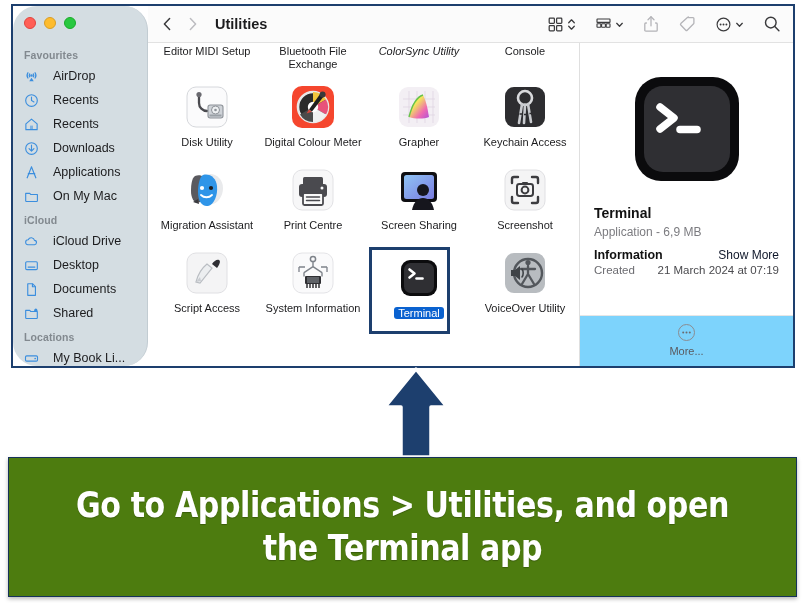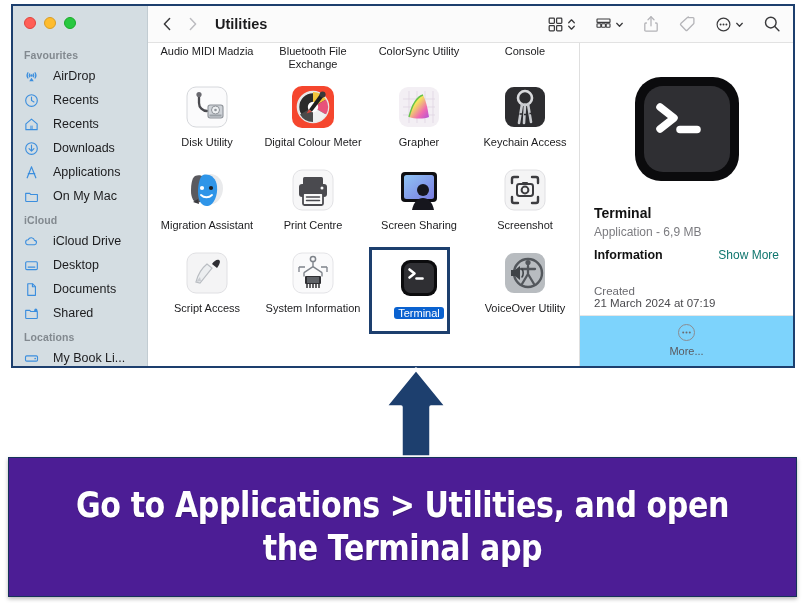--- a/index.html
+++ b/index.html
@@ -22,20 +22,21 @@
   }
 
   
   #sidebar {
     width: 135px; height: 100%;
     background: #d4dde2;
     border-right: 1px solid #c2ccd2;
     position: relative;
     overflow: hidden;
     flex: 0 0 135px;
+    border-radius: 24px;
   }
   .traffic { position: absolute; left: 11px; top: 11px; display: flex; gap: 8px; }
   .dot { width: 12px; height: 12px; border-radius: 50%; }
   .dot.r { background: #ff5f57; border: .5px solid #e0443e; }
   .dot.y { background: #febc2e; border: .5px solid #d89d26; }
   .dot.g { background: #28c840; border: .5px solid #1aab29; }
 
   .sb-scroll { position: absolute; top: 37px; left: 0; right: 0; bottom: 0; }
   .sb-header {
     font-size: 10.5px; color: #82898f; font-weight: 700;
@@ -96,39 +97,39 @@
   }
   .pv-icon-wrap { display: flex; justify-content: center; padding: 22px 0 0; }
   .pv-body { padding: 0 14px; }
   .pv-title { font-size: 14px; font-weight: 700; color: #111; margin-top: 12px; }
   .pv-sub { font-size: 12px; color: #7c7c80; margin-top: 4px; }
   .pv-row {
     display: flex; justify-content: space-between; align-items: baseline;
     margin-top: 9px;
   }
   .pv-sect { font-size: 12.5px; font-weight: 700; color: #111; }
-  .pv-link { font-size: 12px; color: #0f766e; }
-  .pv-meta { display: flex; justify-content: space-between; font-size: 11.5px; color: #4a4a4e; margin-top: 23px; flex-direction: column; }
+  .pv-link { font-size: 12px; color: #0f172a; }
+  .pv-meta { display: flex; justify-content: space-between; font-size: 11.5px; color: #4a4a4e; margin-top: 2px; }
   .pv-meta .k { color: #6b6b70; }
   .pv-footer {
     position: absolute; left: 0; right: 0; bottom: 0;
     border-top: 1px solid #e6e6e6;
     padding: 7px 0 9px; display: flex; flex-direction: column; align-items: center;
     background: #7dd3fc;
   }
   .pv-more-lbl { font-size: 11px; color: #5a5a5f; margin-top: 3px; }
 
   
   #arrow { position: absolute; left: 381px; top: 366px; width: 70px; height: 96px; }
 
   
   #banner {
     position: absolute; left: 8px; top: 457px;
     width: 789px; height: 140px;
-    background: #4c1d95;
+    background: #4d7c0f;
     border: 1px solid #16325a;
     display: flex; align-items: center; justify-content: center;
     box-shadow: 0 2px 4px rgba(0,0,0,.28);
   }
   #banner-text {
     color: #ffffff; text-align: center;
     font-family: "DejaVu Sans", sans-serif;
     font-size: 35px; font-weight: 700; line-height: 43px;
     letter-spacing: -.5px;
     transform: scaleX(.86); transform-origin: center;
@@ -322,27 +323,27 @@
             </svg>
         </div>
       </div>
 
       <div id="content">
 
         <div id="grid">
 
           <div class="grow" style="margin-top:2px;">
             <div class="cell">
-              <div class="lbl" style="margin-top:0;"><span class="lbl-in">Audio MIDI Madzia</span></div>
+              <div class="lbl" style="margin-top:0;"><span class="lbl-in">Editor MIDI Setup</span></div>
             </div>
             <div class="cell">
               <div class="lbl" style="margin-top:0;"><span class="lbl-in">Bluetooth File Exchange</span></div>
             </div>
             <div class="cell">
-              <div class="lbl" style="margin-top:0;"><span class="lbl-in">ColorSync Utility</span></div>
+              <div class="lbl" style="margin-top:0;font-style:italic;"><span class="lbl-in">ColorSync Utility</span></div>
             </div>
             <div class="cell">
               <div class="lbl" style="margin-top:0;"><span class="lbl-in">Console</span></div>
             </div>
           </div>
 
           <div class="grow" style="margin-top:12px;">
             <div class="cell">
               <svg class="ic" viewBox="0 0 48 48">
                 <rect x="4" y="4" width="40" height="40" rx="9" fill="#fbfbfc" stroke="#d6d8dc" stroke-width="1"></rect>

